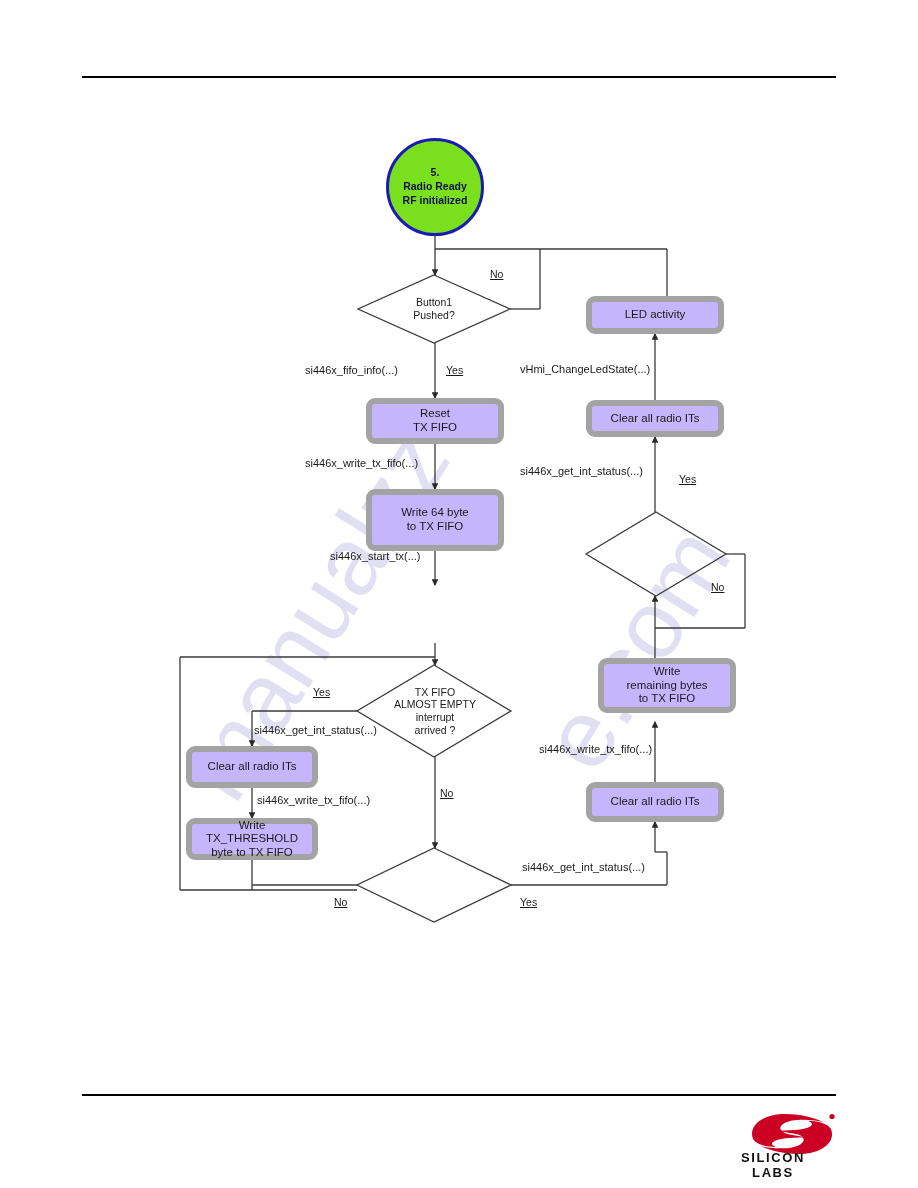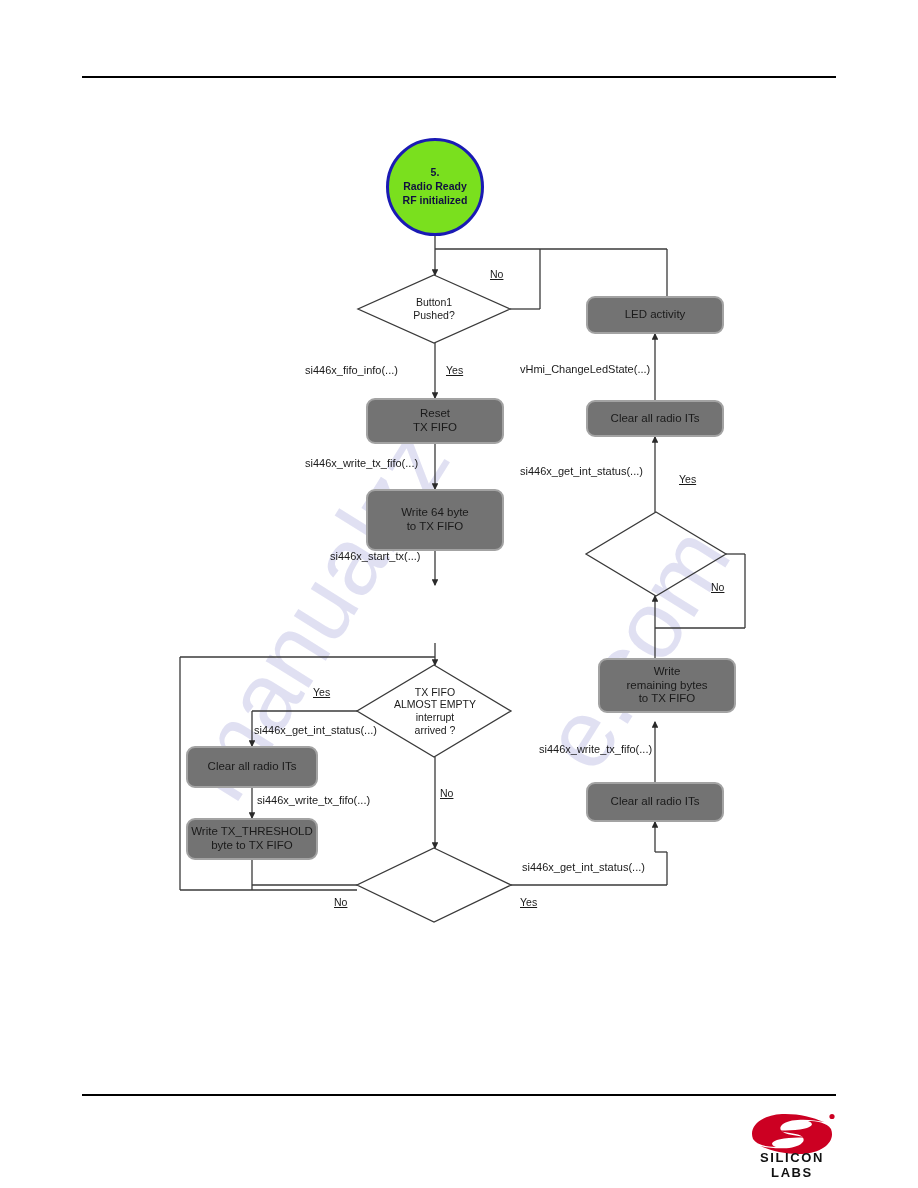--- a/index.html
+++ b/index.html
@@ -70,23 +70,23 @@
     box-sizing: border-box;
     display: flex;
     align-items: center;
     justify-content: center;
     text-align: center;
     color: #1a1a1a;
     line-height: 1.18;
   }
 
   .proc {
-    border: 2px solid #a3a3a3;
+    border: 6px solid #a3a3a3;
     border-radius: 9px;
-    background: #737373;
+    background: #c4b5fd;
     font-size: 11.5px;
   }
 
   .proc-green {
     border: 1px solid #4a4a4a;
     border-radius: 9px;
     background: #7ae01e;
     font-size: 11.5px;
   }
 
@@ -130,21 +130,21 @@
   
   #logo {
     position: absolute;
     left: 740px;
     top: 1104px;
     width: 104px;
     height: 62px;
   }
   #logo-wordmark {
     position: absolute;
-    left: 740px;
+    left: 721px;
     top: 1150px;
     width: 104px;
     text-align: center;
     font-family: "Liberation Sans", sans-serif;
     font-size: 13px;
     font-weight: bold;
     letter-spacing: 1.6px;
     color: #111111;
   }
 </style>

